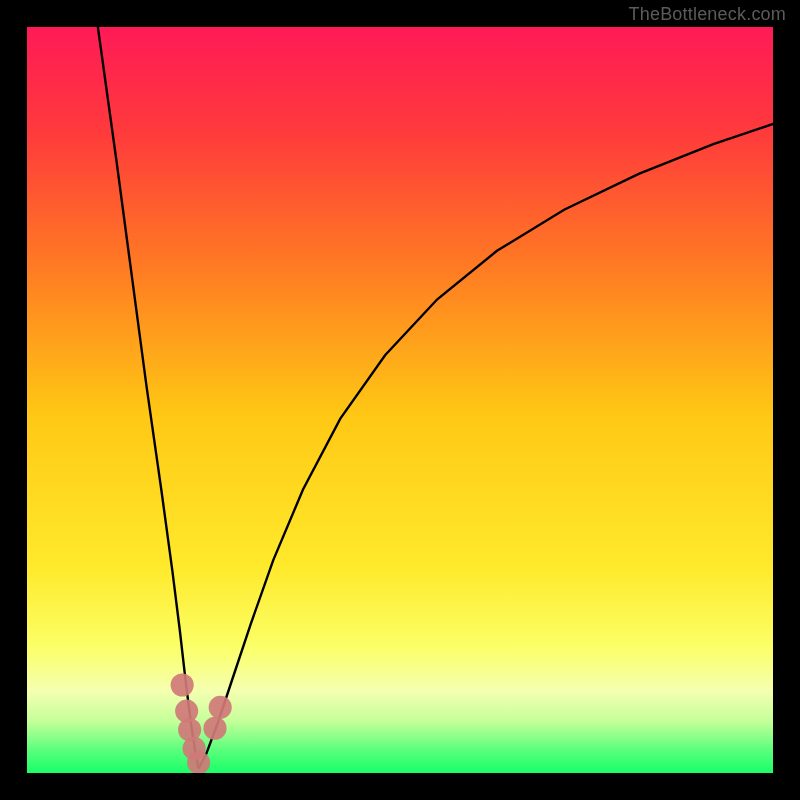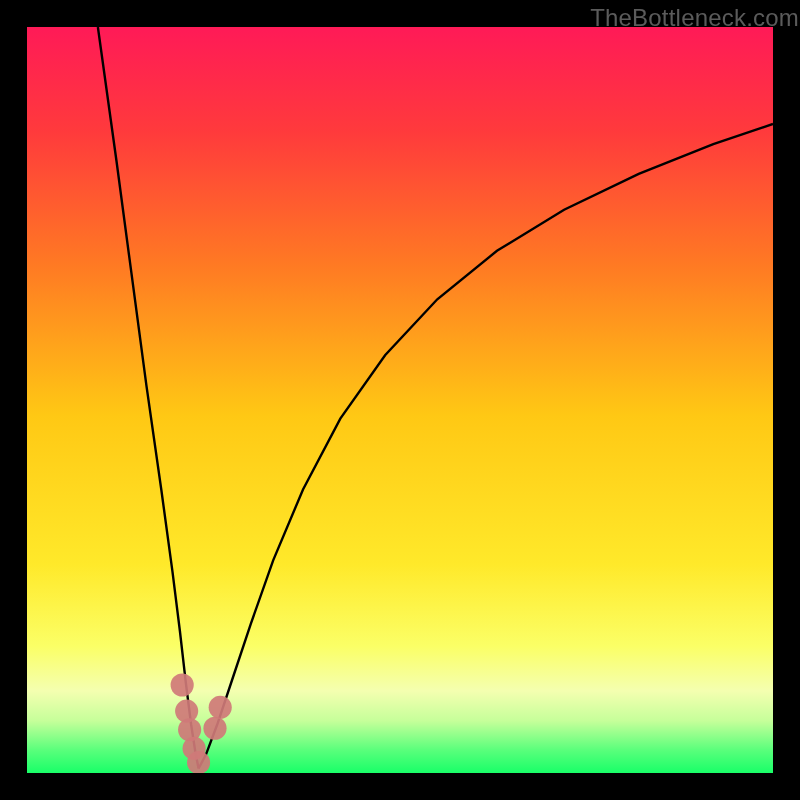--- a/index.html
+++ b/index.html
@@ -30,22 +30,22 @@
   .curve-svg {
     position: absolute;
     inset: 0;
     width: 100%;
     height: 100%;
   }
 
   .attribution {
     position: absolute;
     top: 4px;
-    right: 1px;
-    font-size: 24px;
+    right: 14px;
+    font-size: 18px;
     font-weight: 500;
     color: #5b5b5b;
     letter-spacing: 0.2px;
   }
 
   .highlight-dot {
     fill: #cf7a78;
     fill-opacity: 0.92;
   }
 </style>

